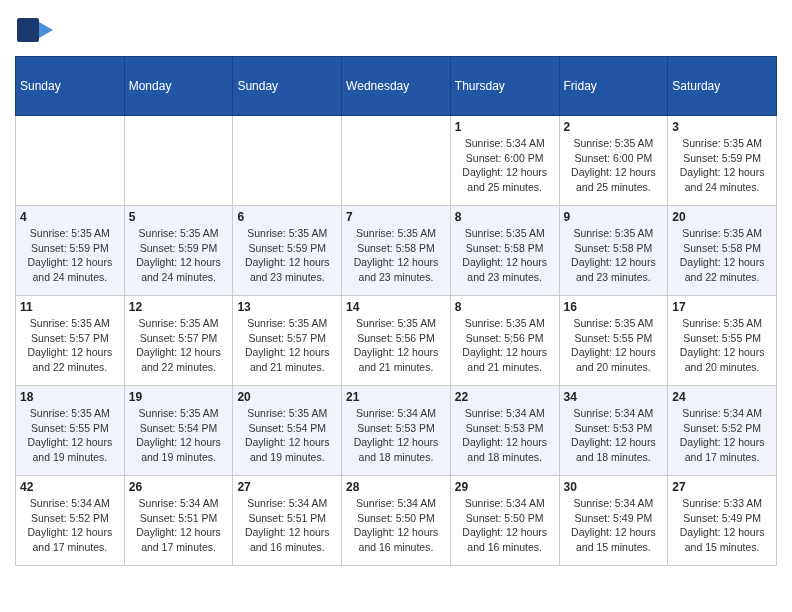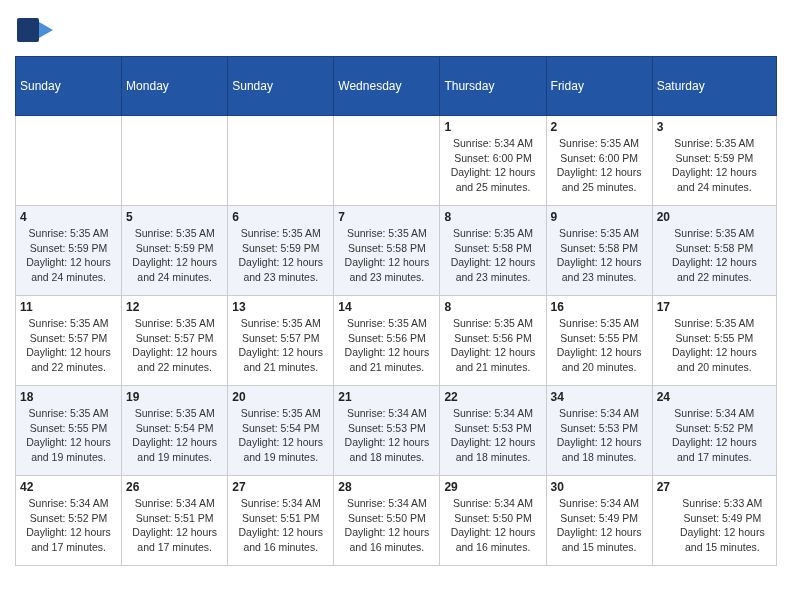--- a/index.html
+++ b/index.html
@@ -336,20 +336,20 @@
         </td>
         <td>
           <div class="day-number">30</div>
           <div class="day-info" style="white-space: pre-line;">Sunrise: 5:34 AM
 Sunset: 5:49 PM
 Daylight: 12 hours
 and 15 minutes.</div>
         </td>
         <td>
           <div class="day-number">27</div>
-          <div class="day-info" style="white-space: pre-line; margin-left: 16px;">Sunrise: 5:33 AM
+          <div class="day-info" style="white-space: pre-line;">Sunrise: 5:33 AM
 Sunset: 5:49 PM
 Daylight: 12 hours
 and 15 minutes.</div>
         </td>
       </tr>
     </tbody>
 </table>
 
 </body></html>

